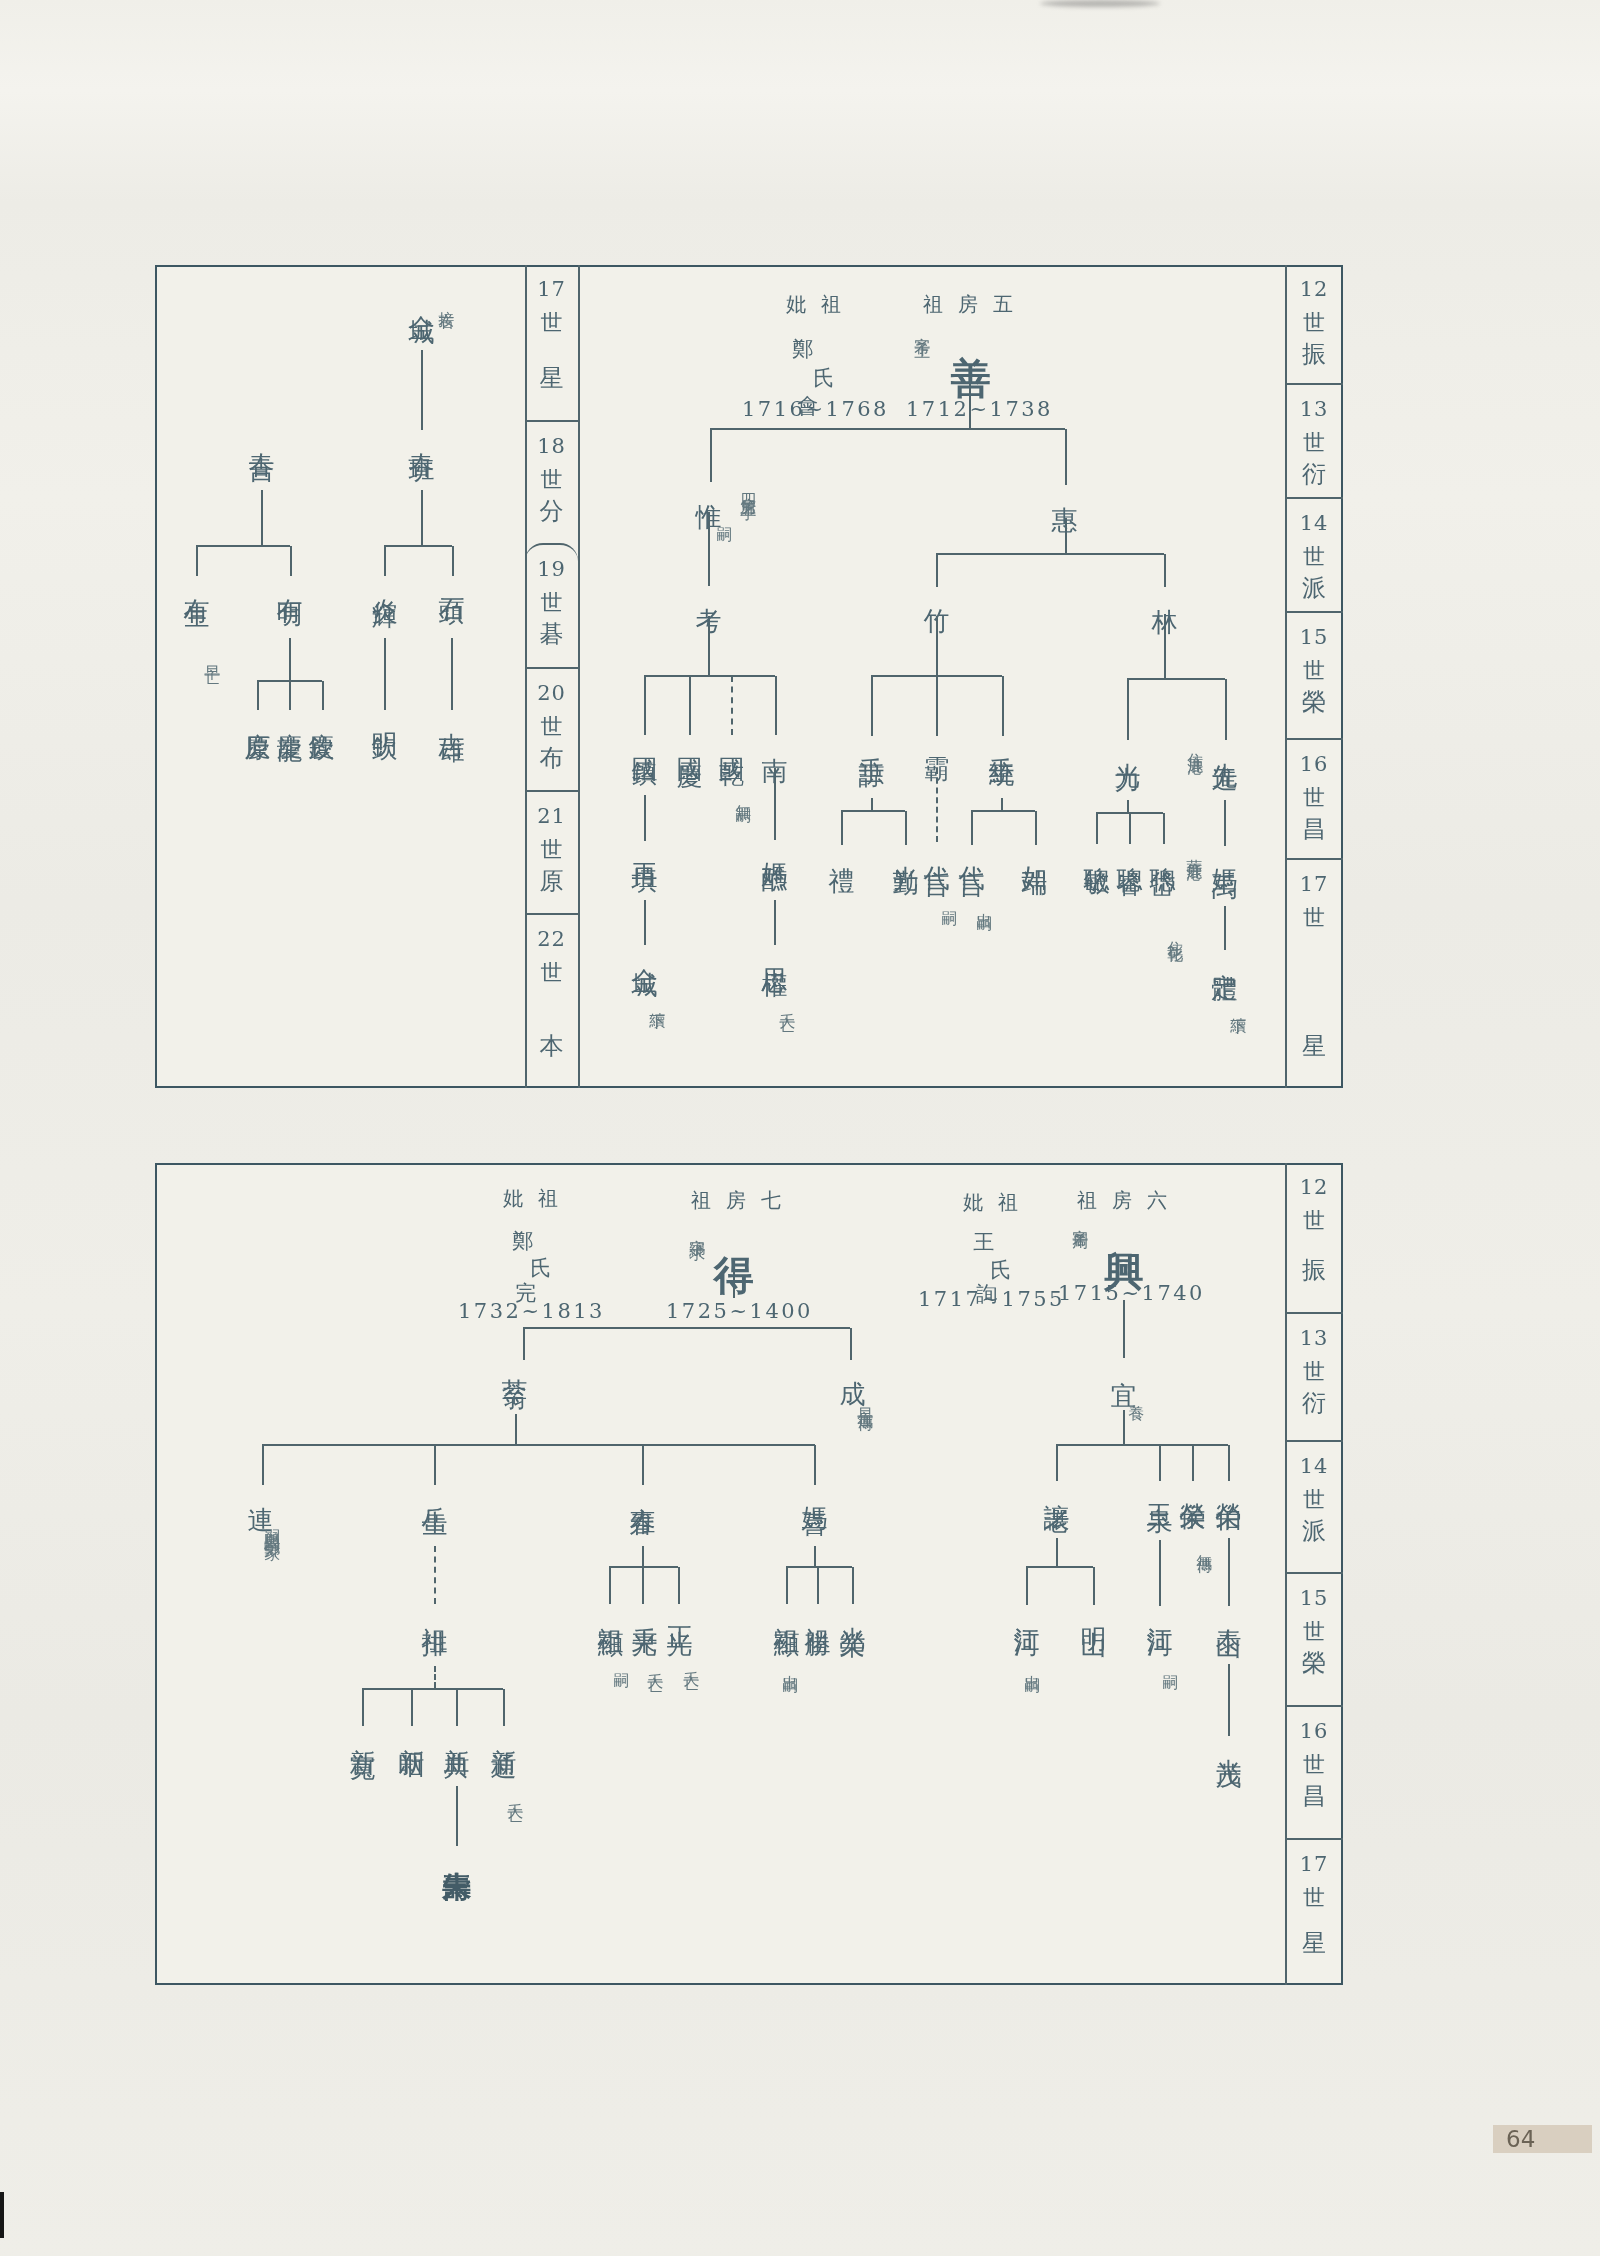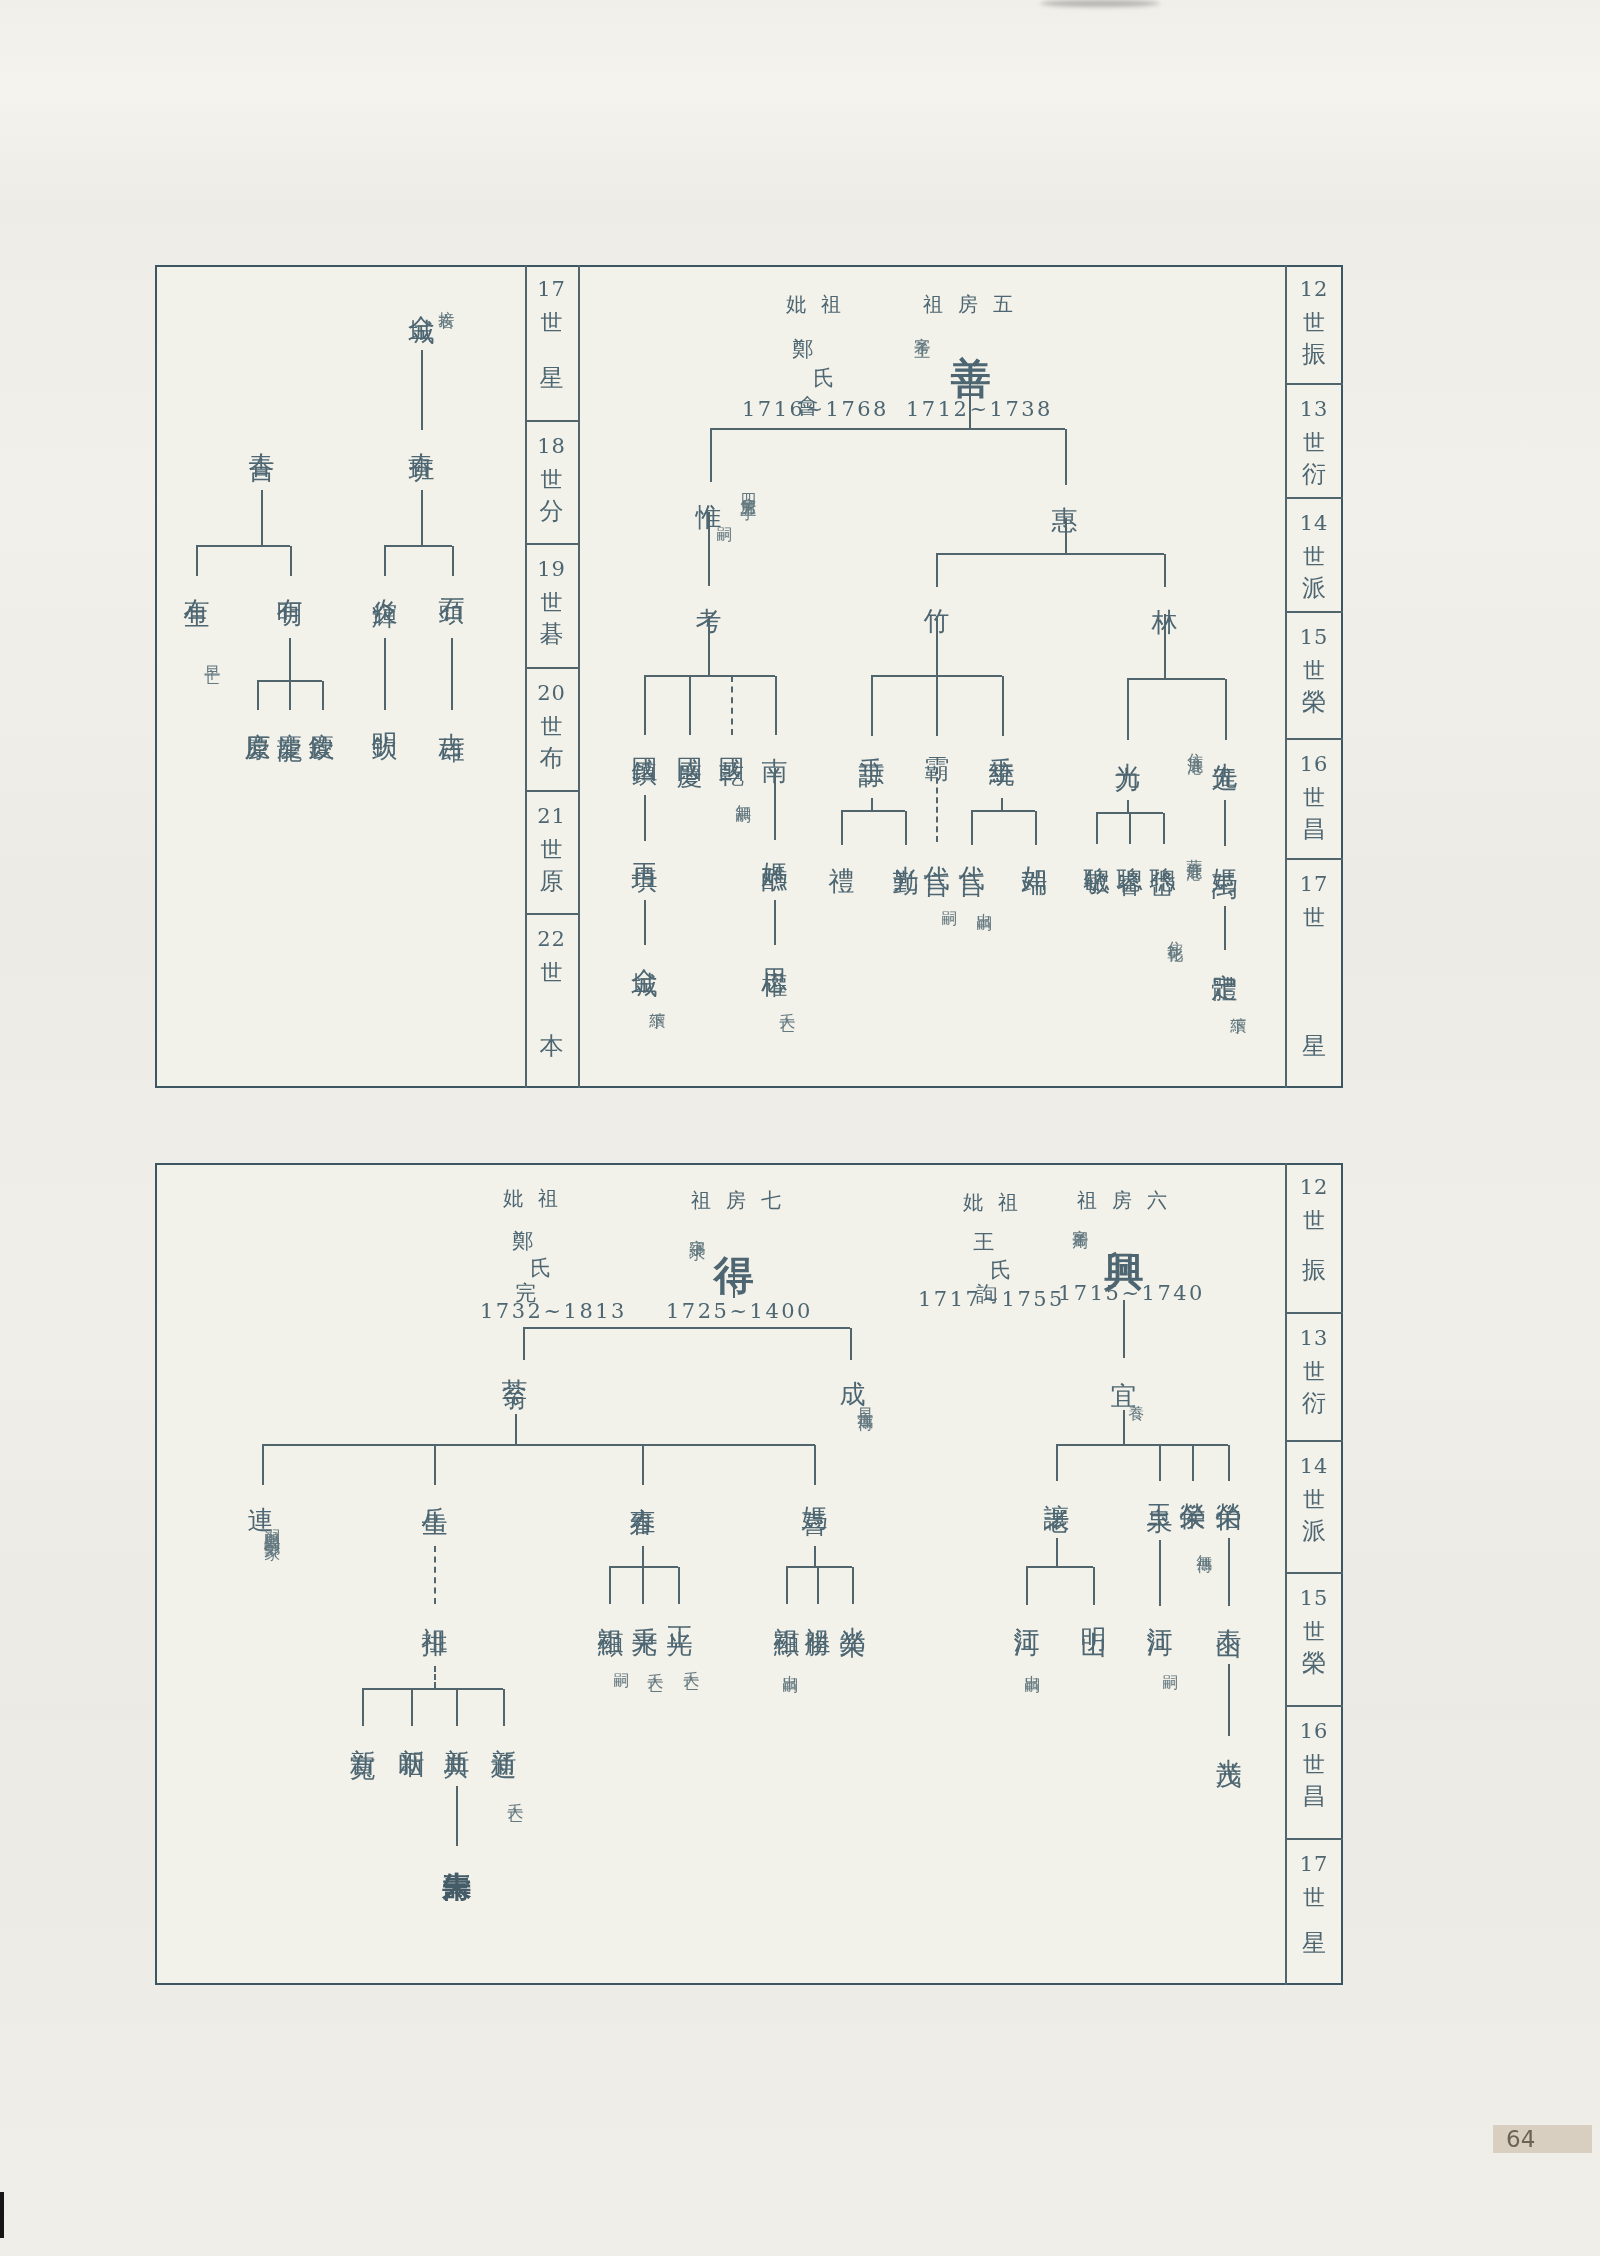--- a/index.html
+++ b/index.html
@@ -54,21 +54,21 @@
       <div class="gencell" style="left: 525px; top: 265px; width: 53px; height: 155px;">
         <span class="num">17</span>
         <span class="shi">世</span>
         <span class="gch">星</span>
       </div>
       <div class="gencell sep" style="left: 525px; top: 420px; width: 53px; height: 123px;">
         <span class="num">18</span>
         <span class="shi">世</span>
         <span class="gch">分</span>
       </div>
-      <div class="gencell sep" style="left: 525px; top: 543px; width: 53px; height: 124px;">
+      <div class="gencell sep" style="left: 525px; top: 543px; width: 53px; height: 124px; border-radius: 18px;">
         <span class="num">19</span>
         <span class="shi">世</span>
         <span class="gch">碁</span>
       </div>
       <div class="gencell sep" style="left: 525px; top: 667px; width: 53px; height: 123px;">
         <span class="num">20</span>
         <span class="shi">世</span>
         <span class="gch">布</span>
       </div>
       <div class="gencell sep" style="left: 525px; top: 790px; width: 53px; height: 123px;">
@@ -307,21 +307,21 @@
       <div class="tline h" style="left: 1026px; top: 1566px; width: 67px;"></div>
       <div class="tline v" style="left: 1026px; top: 1567px; height: 38px;"></div>
       <div class="tline v" style="left: 1093px; top: 1567px; height: 38px;"></div>
       <div class="tline v" style="left: 1159px; top: 1540px; height: 66px;"></div>
       <div class="tline v" style="left: 1228px; top: 1538px; height: 68px;"></div>
       <div class="tline v" style="left: 1228px; top: 1664px; height: 72px;"></div>
       <div class="node k-h" style="left: 503px; top: 1188px;">妣祖</div>
       <div class="node k-m" style="left: 511px; top: 1212px;">鄭</div>
       <div class="node k-m" style="left: 529px; top: 1240px;">氏</div>
       <div class="node k-m" style="left: 514px; top: 1264px;">完</div>
-      <div class="node k-d" style="left: 480px; top: 1300px;">1732~1813</div>
+      <div class="node k-d" style="left: 458px; top: 1300px;">1732~1813</div>
       <div class="node k-h" style="left: 691px; top: 1190px;">祖房七</div>
       <div class="node k-s" style="left: 689px; top: 1226px;">字綿求</div>
       <div class="node k-l" style="left: 713px; top: 1224px;">得</div>
       <div class="node k-d" style="left: 666px; top: 1300px;">1725~1400</div>
       <div class="node k-h" style="left: 963px; top: 1192px;">妣祖</div>
       <div class="node k-m" style="left: 972px; top: 1216px;">王</div>
       <div class="node k-m" style="left: 989px; top: 1242px;">氏</div>
       <div class="node k-m" style="left: 975px; top: 1266px;">詢</div>
       <div class="node k-d" style="left: 918px; top: 1288px;">1717~1755</div>
       <div class="node k-h" style="left: 1077px; top: 1190px;">祖房六</div>

